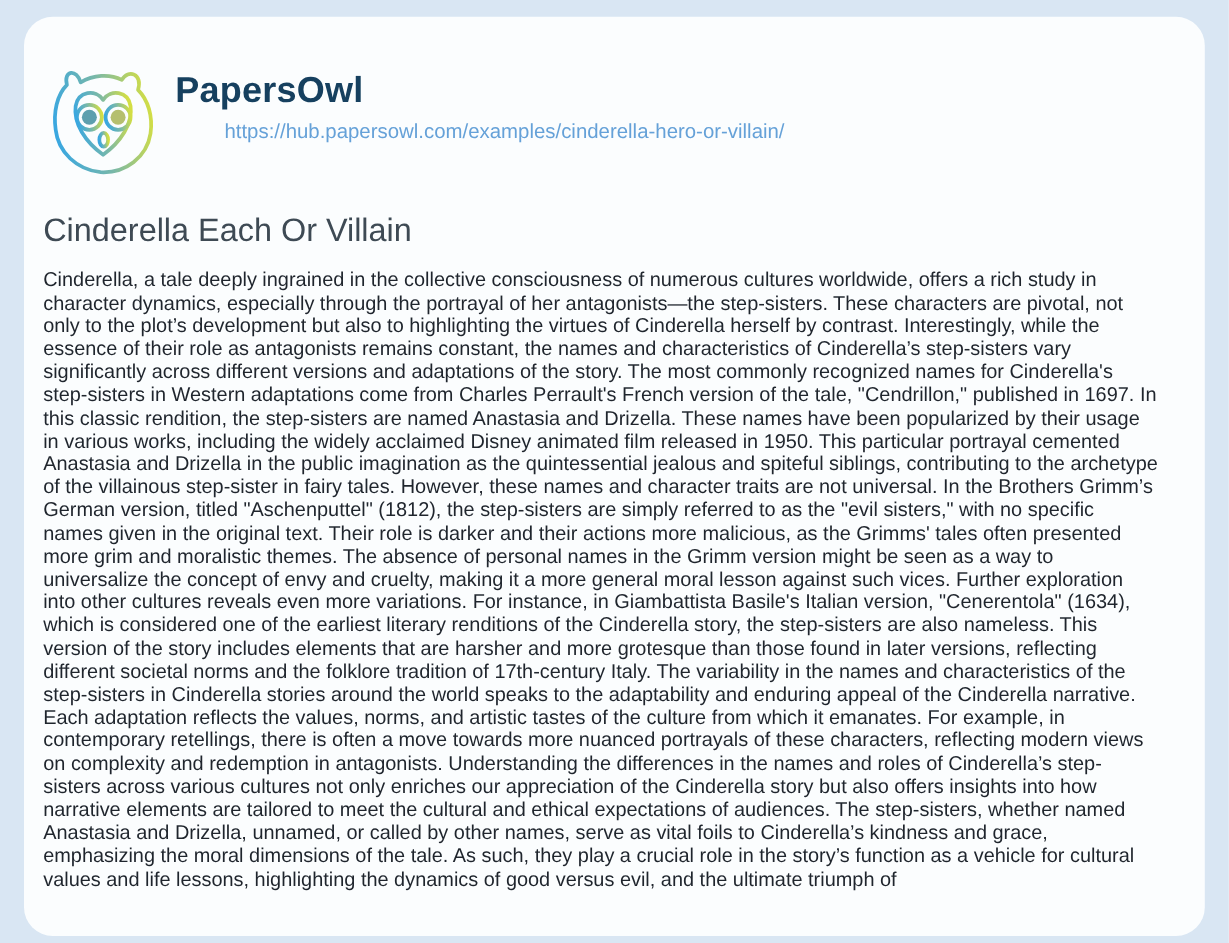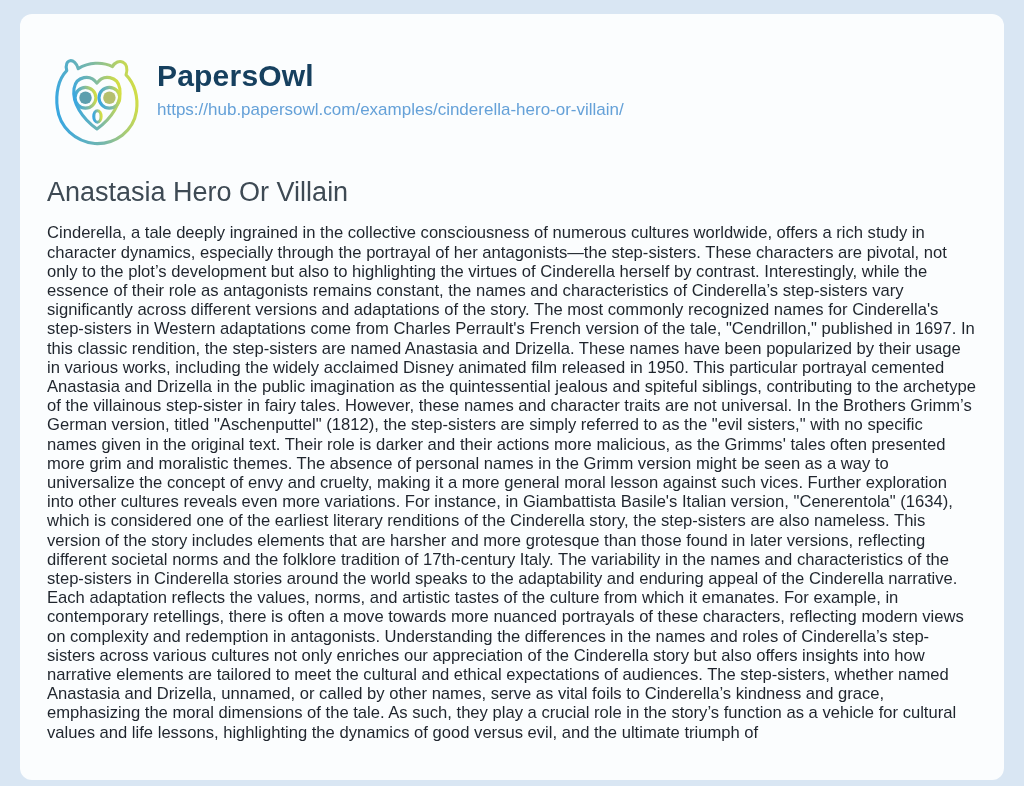--- a/index.html
+++ b/index.html
@@ -13,23 +13,23 @@
     font-family: "Liberation Sans", sans-serif;
     overflow: hidden;
   }
   .card {
     position: absolute;
     left: 20px;
     top: 14px;
     width: 984px;
     height: 766px;
     background: #fbfdfe;
-    border-radius: 12px;
+    border-radius: 24px;
     box-sizing: border-box;
-    padding: 40px 28px 20px 27px;
+    padding: 40px 28px 20px 16px;
   }
   .header {
     display: flex;
     align-items: flex-start;
   }
   .logo {
     width: 104px;
     height: 104px;
     flex: 0 0 auto;
     margin-top: -2px;
@@ -50,20 +50,21 @@
     color: #16405f;
     line-height: 1.2;
   }
   .url {
     display: inline-block;
     margin-top: 6px;
     font-size: 17px;
     color: #65a1d8;
     text-decoration: none;
     line-height: 1.2;
+    margin-left: 41px;
   }
   .title {
     margin: 20px 0 0 0;
     font-size: 27px;
     font-weight: 400;
     color: #3e4a54;
     line-height: 1.2;
   }
   .body-text {
     margin: 15px 0 0 0;
@@ -100,17 +101,17 @@
         <circle cx="37" cy="44" r="6" fill="#5d9fae"></circle>
         <circle cx="60" cy="44" r="6" fill="#b5bf6e"></circle>
       </svg>
     </div>
     <div class="header-text">
       <div class="brand">PapersOwl</div>
       <a class="url" href="#">https://hub.papersowl.com/examples/cinderella-hero-or-villain/</a>
     </div>
   </div>
 
-  <h1 class="title">Anastasia Hero Or Villain</h1>
+  <h1 class="title">Cinderella Each Or Villain</h1>
 
   <p class="body-text">Cinderella, a tale deeply ingrained in the collective consciousness of numerous cultures worldwide, offers a rich study in character dynamics, especially through the portrayal of her antagonists—the step-sisters. These characters are pivotal, not only to the plot’s development but also to highlighting the virtues of Cinderella herself by contrast. Interestingly, while the essence of their role as antagonists remains constant, the names and characteristics of Cinderella’s step-sisters vary significantly across different versions and adaptations of the story. The most commonly recognized names for Cinderella's step-sisters in Western adaptations come from Charles Perrault's French version of the tale, "Cendrillon," published in 1697. In this classic rendition, the step-sisters are named Anastasia and Drizella. These names have been popularized by their usage in various works, including the widely acclaimed Disney animated film released in 1950. This particular portrayal cemented Anastasia and Drizella in the public imagination as the quintessential jealous and spiteful siblings, contributing to the archetype of the villainous step-sister in fairy tales. However, these names and character traits are not universal. In the Brothers Grimm’s German version, titled "Aschenputtel" (1812), the step-sisters are simply referred to as the "evil sisters," with no specific names given in the original text. Their role is darker and their actions more malicious, as the Grimms' tales often presented more grim and moralistic themes. The absence of personal names in the Grimm version might be seen as a way to universalize the concept of envy and cruelty, making it a more general moral lesson against such vices. Further exploration into other cultures reveals even more variations. For instance, in Giambattista Basile's Italian version, "Cenerentola" (1634), which is considered one of the earliest literary renditions of the Cinderella story, the step-sisters are also nameless. This version of the story includes elements that are harsher and more grotesque than those found in later versions, reflecting different societal norms and the folklore tradition of 17th-century Italy. The variability in the names and characteristics of the step-sisters in Cinderella stories around the world speaks to the adaptability and enduring appeal of the Cinderella narrative. Each adaptation reflects the values, norms, and artistic tastes of the culture from which it emanates. For example, in contemporary retellings, there is often a move towards more nuanced portrayals of these characters, reflecting modern views on complexity and redemption in antagonists. Understanding the differences in the names and roles of Cinderella’s step-sisters across various cultures not only enriches our appreciation of the Cinderella story but also offers insights into how narrative elements are tailored to meet the cultural and ethical expectations of audiences. The step-sisters, whether named Anastasia and Drizella, unnamed, or called by other names, serve as vital foils to Cinderella’s kindness and grace, emphasizing the moral dimensions of the tale. As such, they play a crucial role in the story’s function as a vehicle for cultural values and life lessons, highlighting the dynamics of good versus evil, and the ultimate triumph of</p>
 
 </div>
 
 </body></html>

